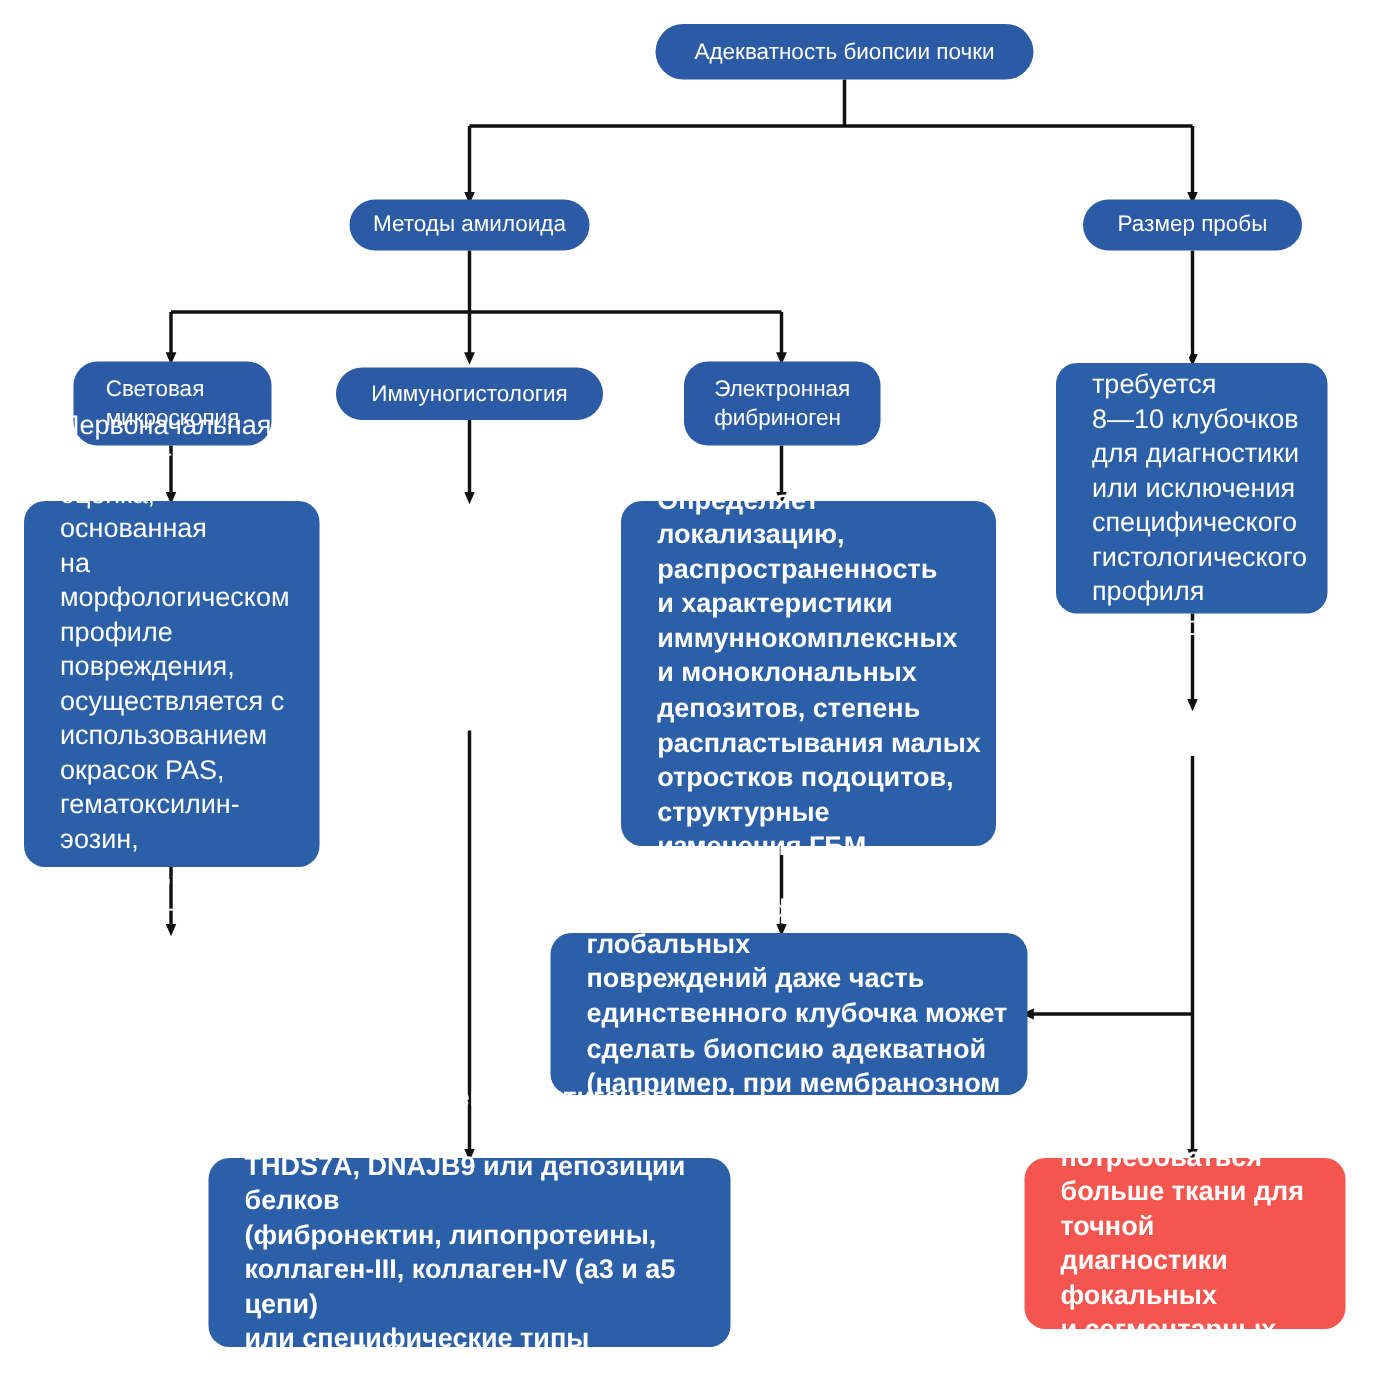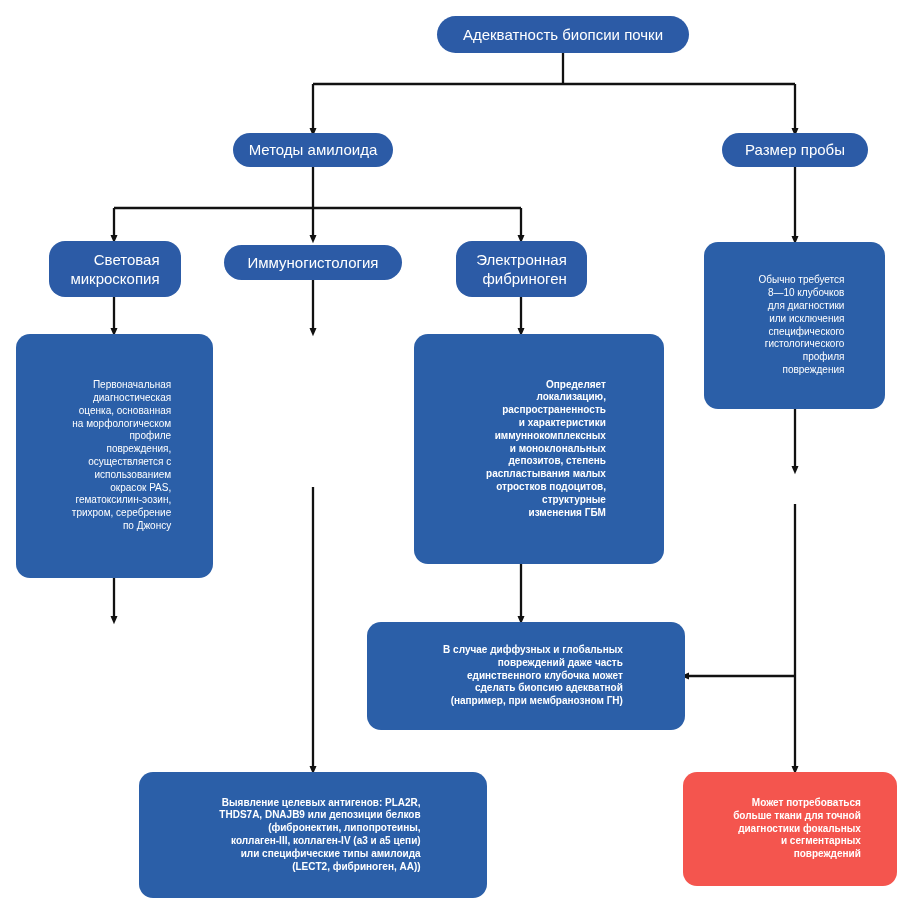--- a/index.html
+++ b/index.html
@@ -26,21 +26,21 @@
     width: 916px;
     height: 918px;
     pointer-events: none;
   }
   .node {
     position: absolute;
     box-sizing: border-box;
     display: flex;
     align-items: center;
     justify-content: center;
-    text-align: right;
+    text-align: left;
     color: #ffffff;
     border-radius: 14px;
     padding: 7px 10px;
     line-height: 1.28;
     white-space: pre-line;
     z-index: 2;
   }
   .node.pill {
     border-radius: 20px;
   }
@@ -49,21 +49,21 @@
   }
   .blue-mid {
     background: #2B5FA8;
   }
   .red {
     background: #F4554E;
   }
   .t-reg { font-weight: 400; }
   .t-bold { font-weight: 700; }
   .fs15 { font-size: 15px; }
-  .fs145 { font-size: 10px; padding-left: 24px; }
+  .fs145 { font-size: 18px; padding-left: 24px; }
 </style>
 </head>
 <body>
 
 <div id="canvas">
 
   <svg id="edges" viewBox="0 0 916 918" xmlns="http://www.w3.org/2000/svg">
     <defs>
       <marker id="arrow" markerWidth="9" markerHeight="9" refX="4.2" refY="4" orient="auto" markerUnits="userSpaceOnUse">
         <path d="M0,0.4 L8.4,4 L0,7.6 z" fill="#111111"></path>

